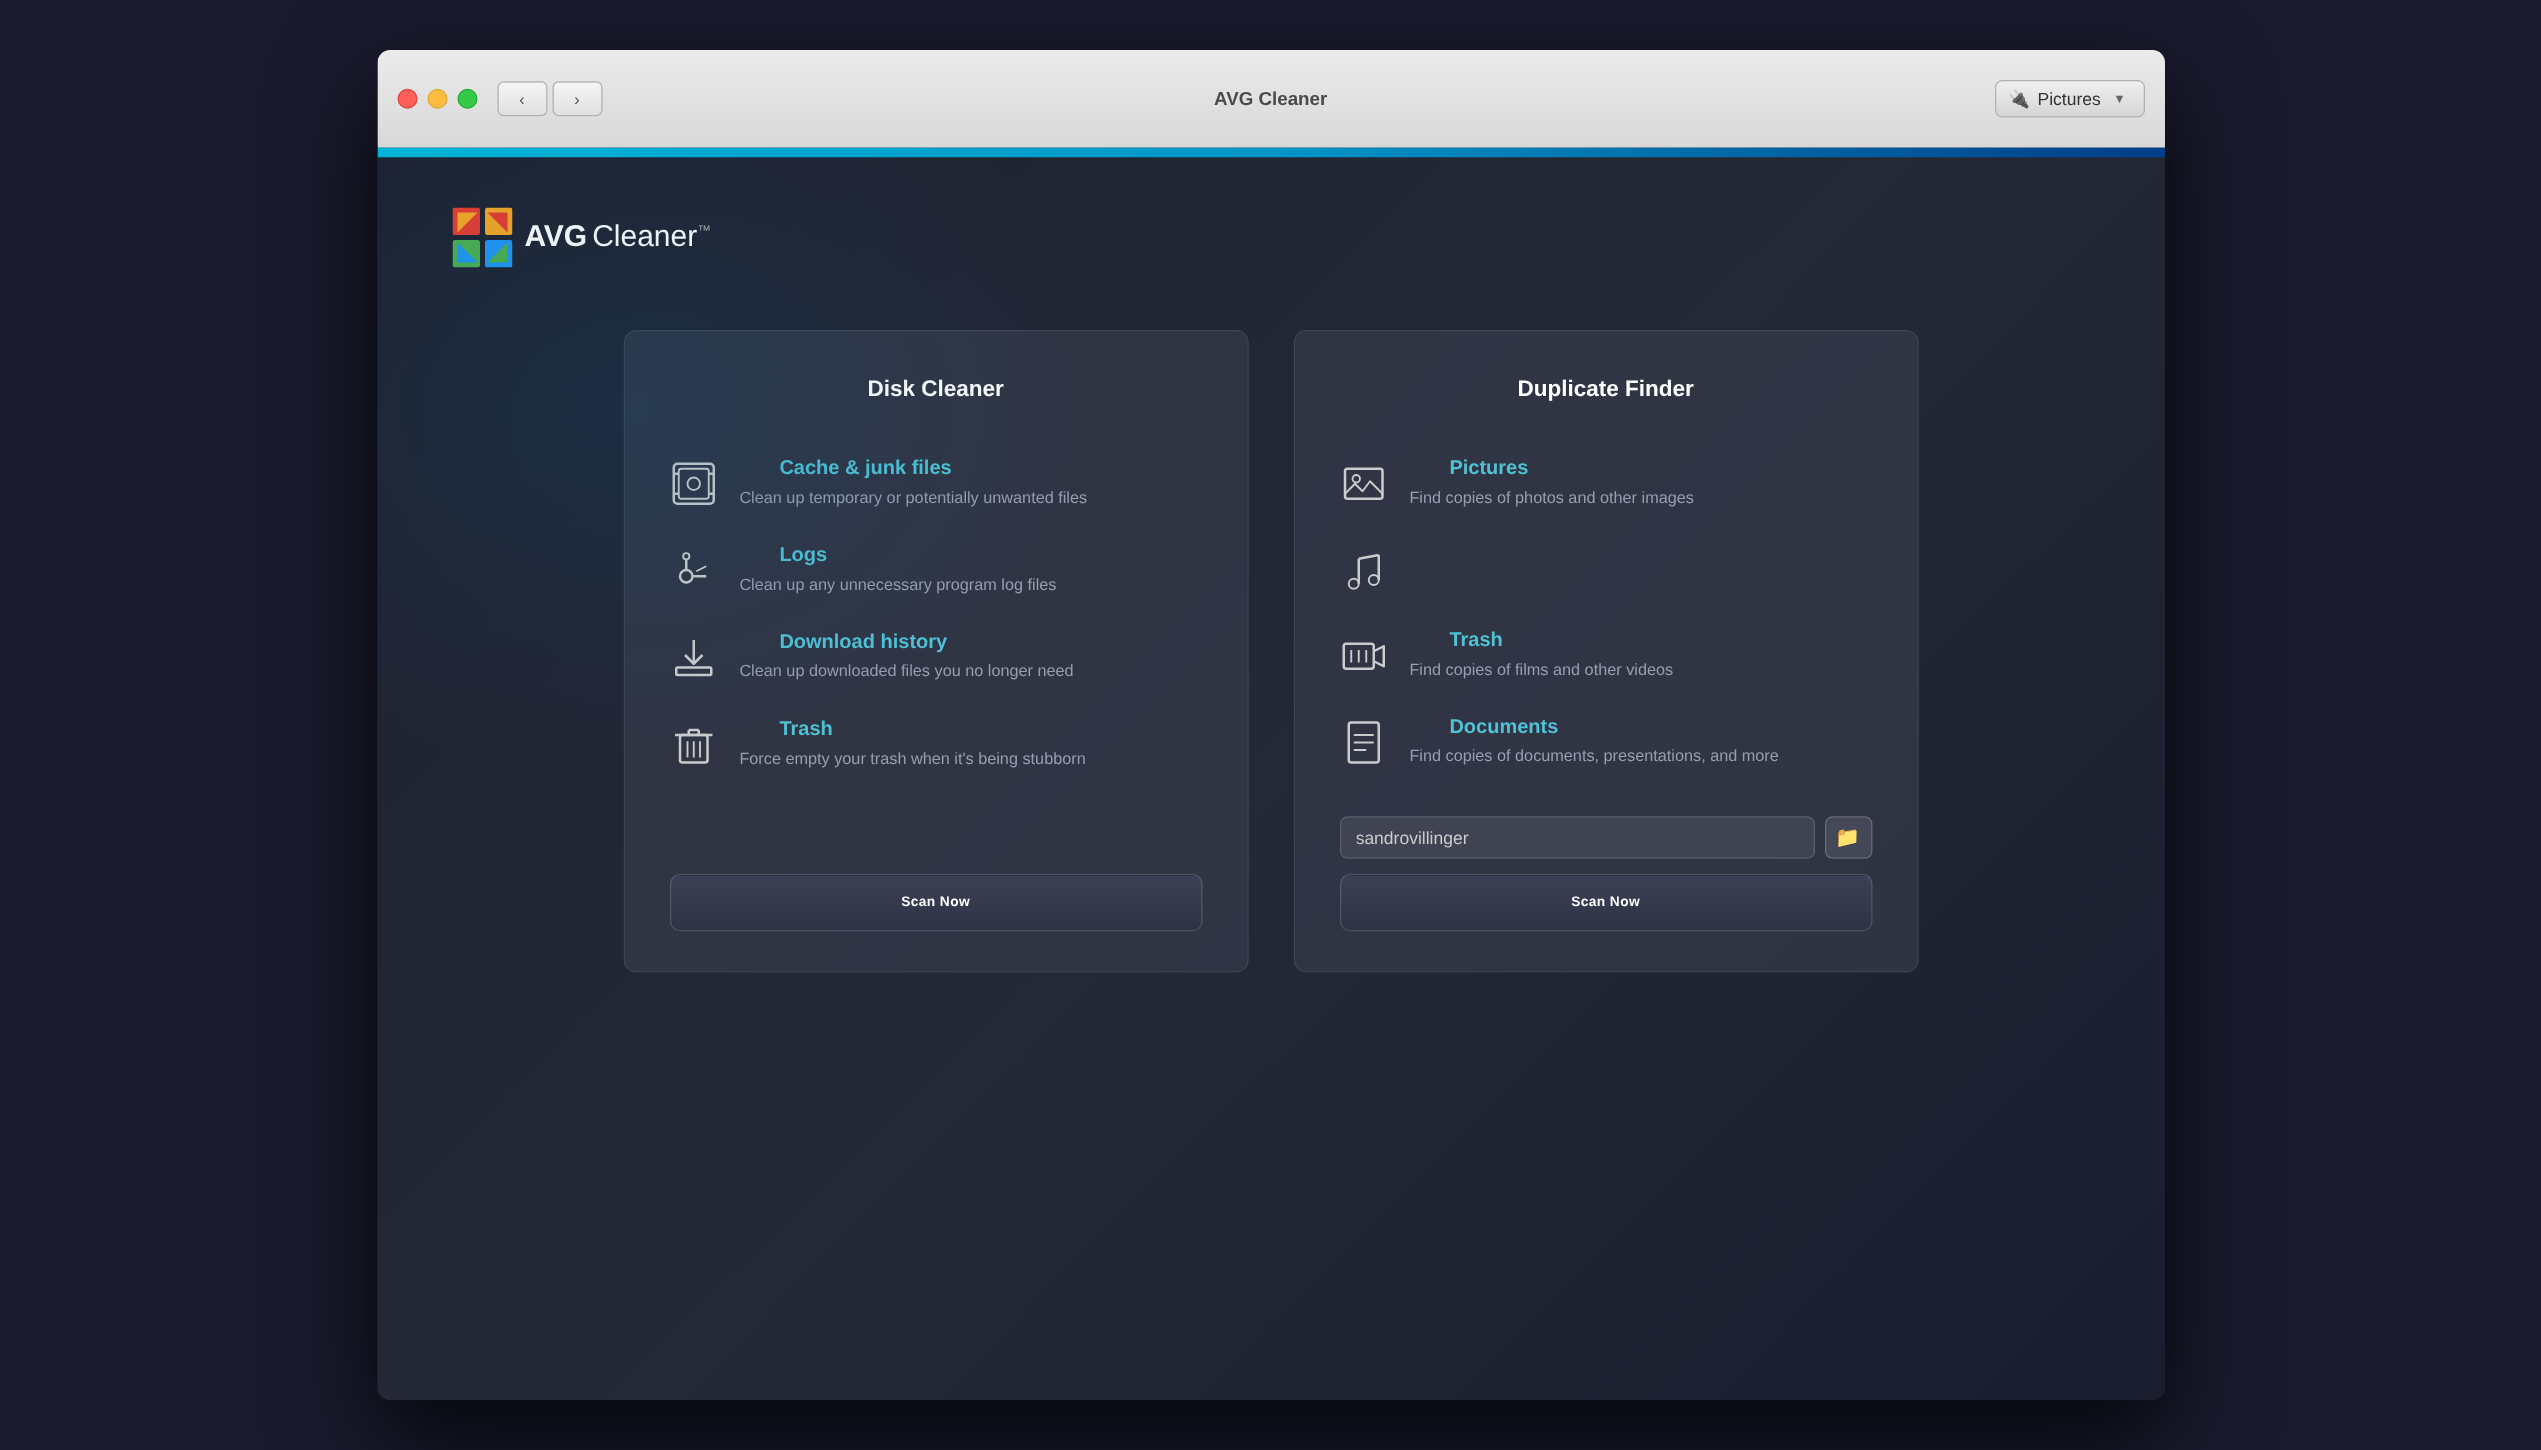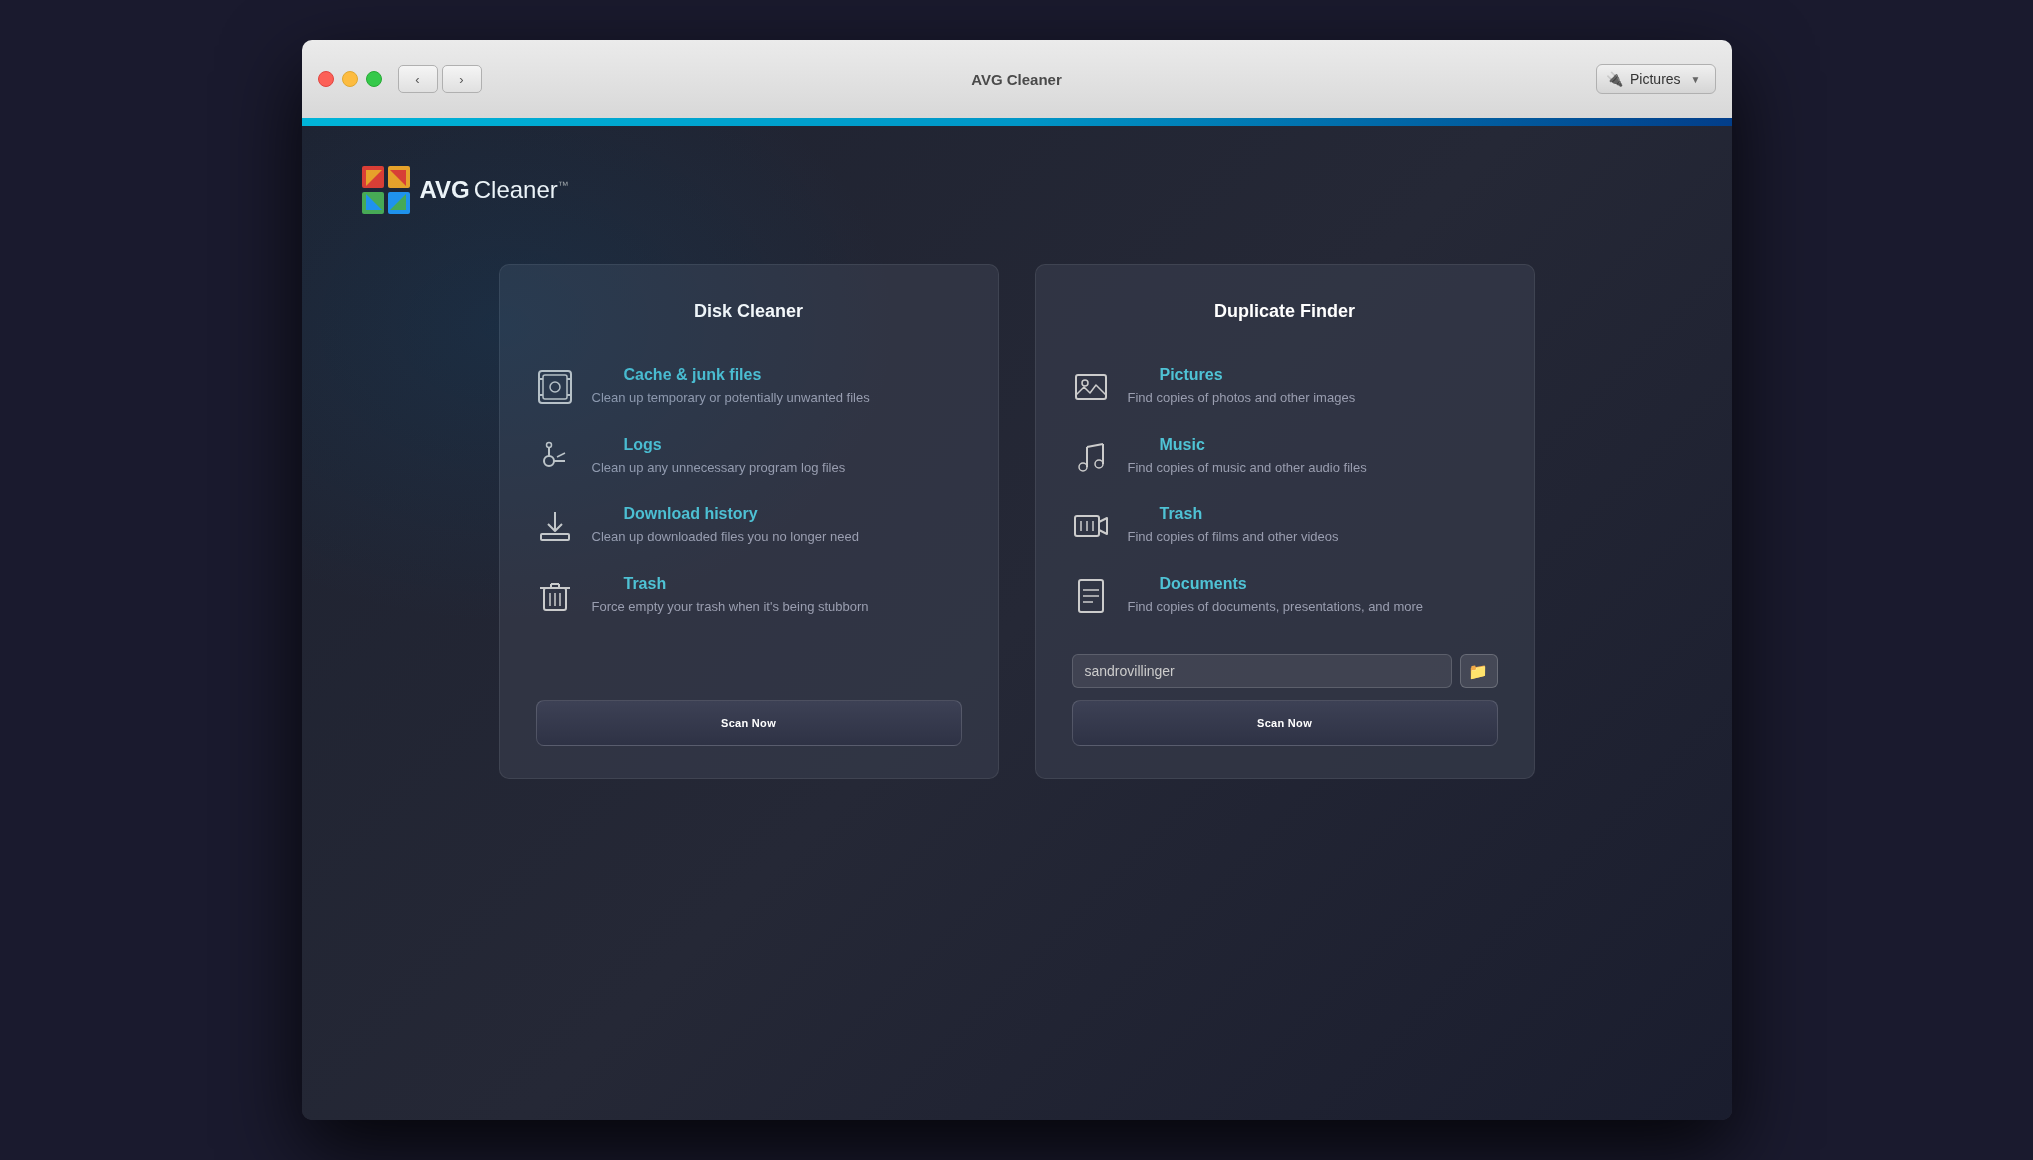--- a/index.html
+++ b/index.html
@@ -457,24 +457,20 @@
           <div class="card-item">
             <div class="card-item-icon">
               <svg class="icon-svg" viewBox="0 0 36 36" fill="none">
                 <line x1="14" y1="8" x2="30" y2="5" stroke="#ccc" stroke-width="2"></line>
                 <line x1="14" y1="8" x2="14" y2="28" stroke="#ccc" stroke-width="2"></line>
                 <line x1="30" y1="5" x2="30" y2="25" stroke="#ccc" stroke-width="2"></line>
                 <circle cx="10" cy="28" r="4" stroke="#ccc" stroke-width="1.5" fill="none"></circle>
                 <circle cx="26" cy="25" r="4" stroke="#ccc" stroke-width="1.5" fill="none"></circle>
               </svg>
             </div>
-            <div class="card-item-text">
-              <div class="card-item-title">Music</div>
-              <div class="card-item-desc">Find copies of music and other audio files</div>
-            </div>
           </div>
 
           <div class="card-item">
             <div class="card-item-icon">
               <svg class="icon-svg" viewBox="0 0 36 36" fill="none">
                 <rect x="2" y="8" width="24" height="20" rx="2" stroke="#ccc" stroke-width="2" fill="none"></rect>
                 <polyline points="26,14 34,10 34,26 26,22" stroke="#ccc" stroke-width="2" fill="none" stroke-linejoin="round"></polyline>
                 <line x1="8" y1="13" x2="8" y2="23" stroke="#ccc" stroke-width="1.5"></line>
                 <line x1="14" y1="13" x2="14" y2="23" stroke="#ccc" stroke-width="1.5"></line>
                 <line x1="20" y1="13" x2="20" y2="23" stroke="#ccc" stroke-width="1.5"></line>

